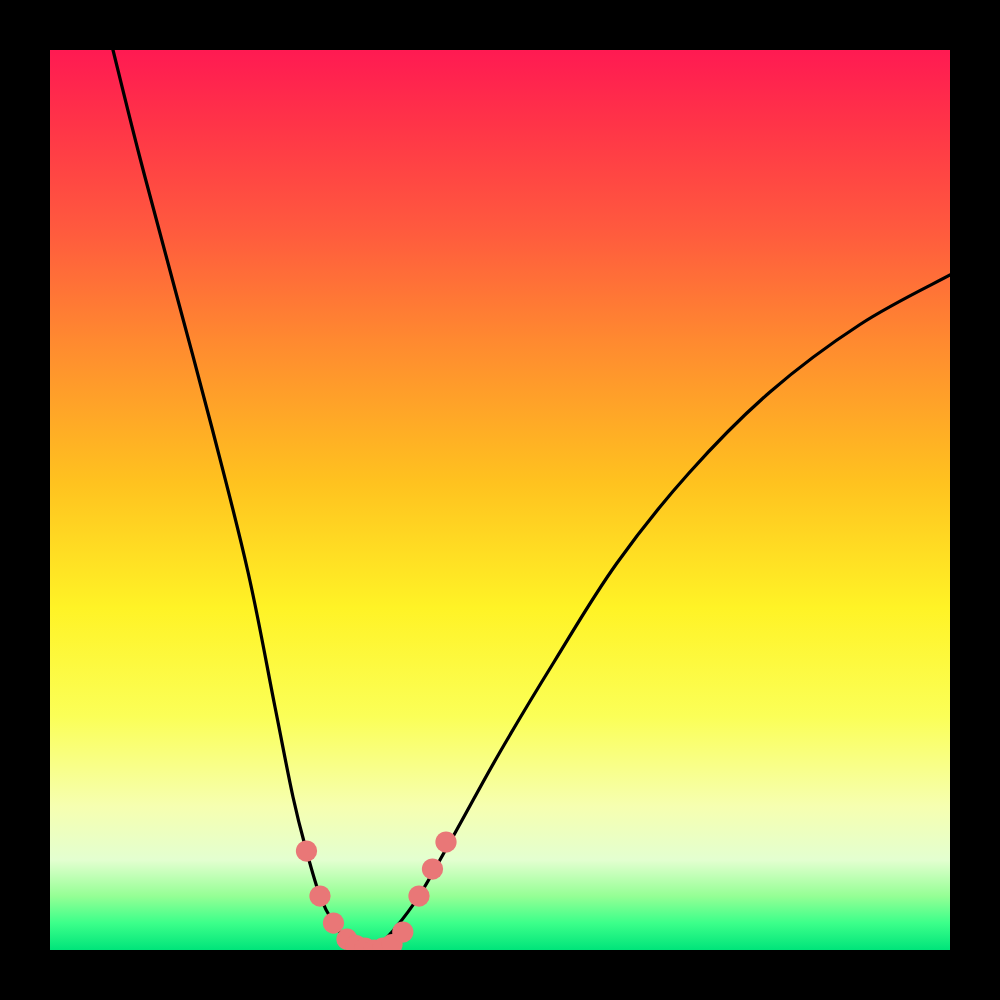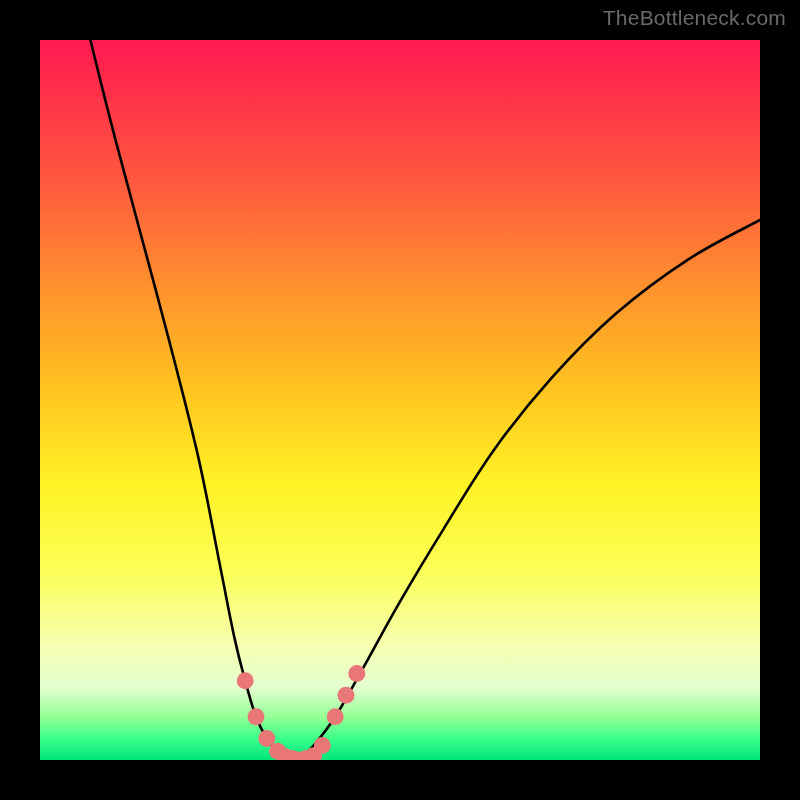--- a/index.html
+++ b/index.html
@@ -88,15 +88,14 @@
           <circle cx="266.4" cy="718.56" r="8.5" fill="#e97777"></circle>
           <circle cx="273.6" cy="715.68" r="8.5" fill="#e97777"></circle>
           <circle cx="282.24" cy="705.6" r="8.5" fill="#e97777"></circle>
           <circle cx="295.2" cy="676.8" r="8.5" fill="#e97777"></circle>
           <circle cx="306" cy="655.2" r="8.5" fill="#e97777"></circle>
           <circle cx="316.8" cy="633.6" r="8.5" fill="#e97777"></circle>
         </g>
     </svg>
   </div>
 
-  <div class="watermark">TheBottleneck.com</div>
 
 </div>
 
 </body></html>

